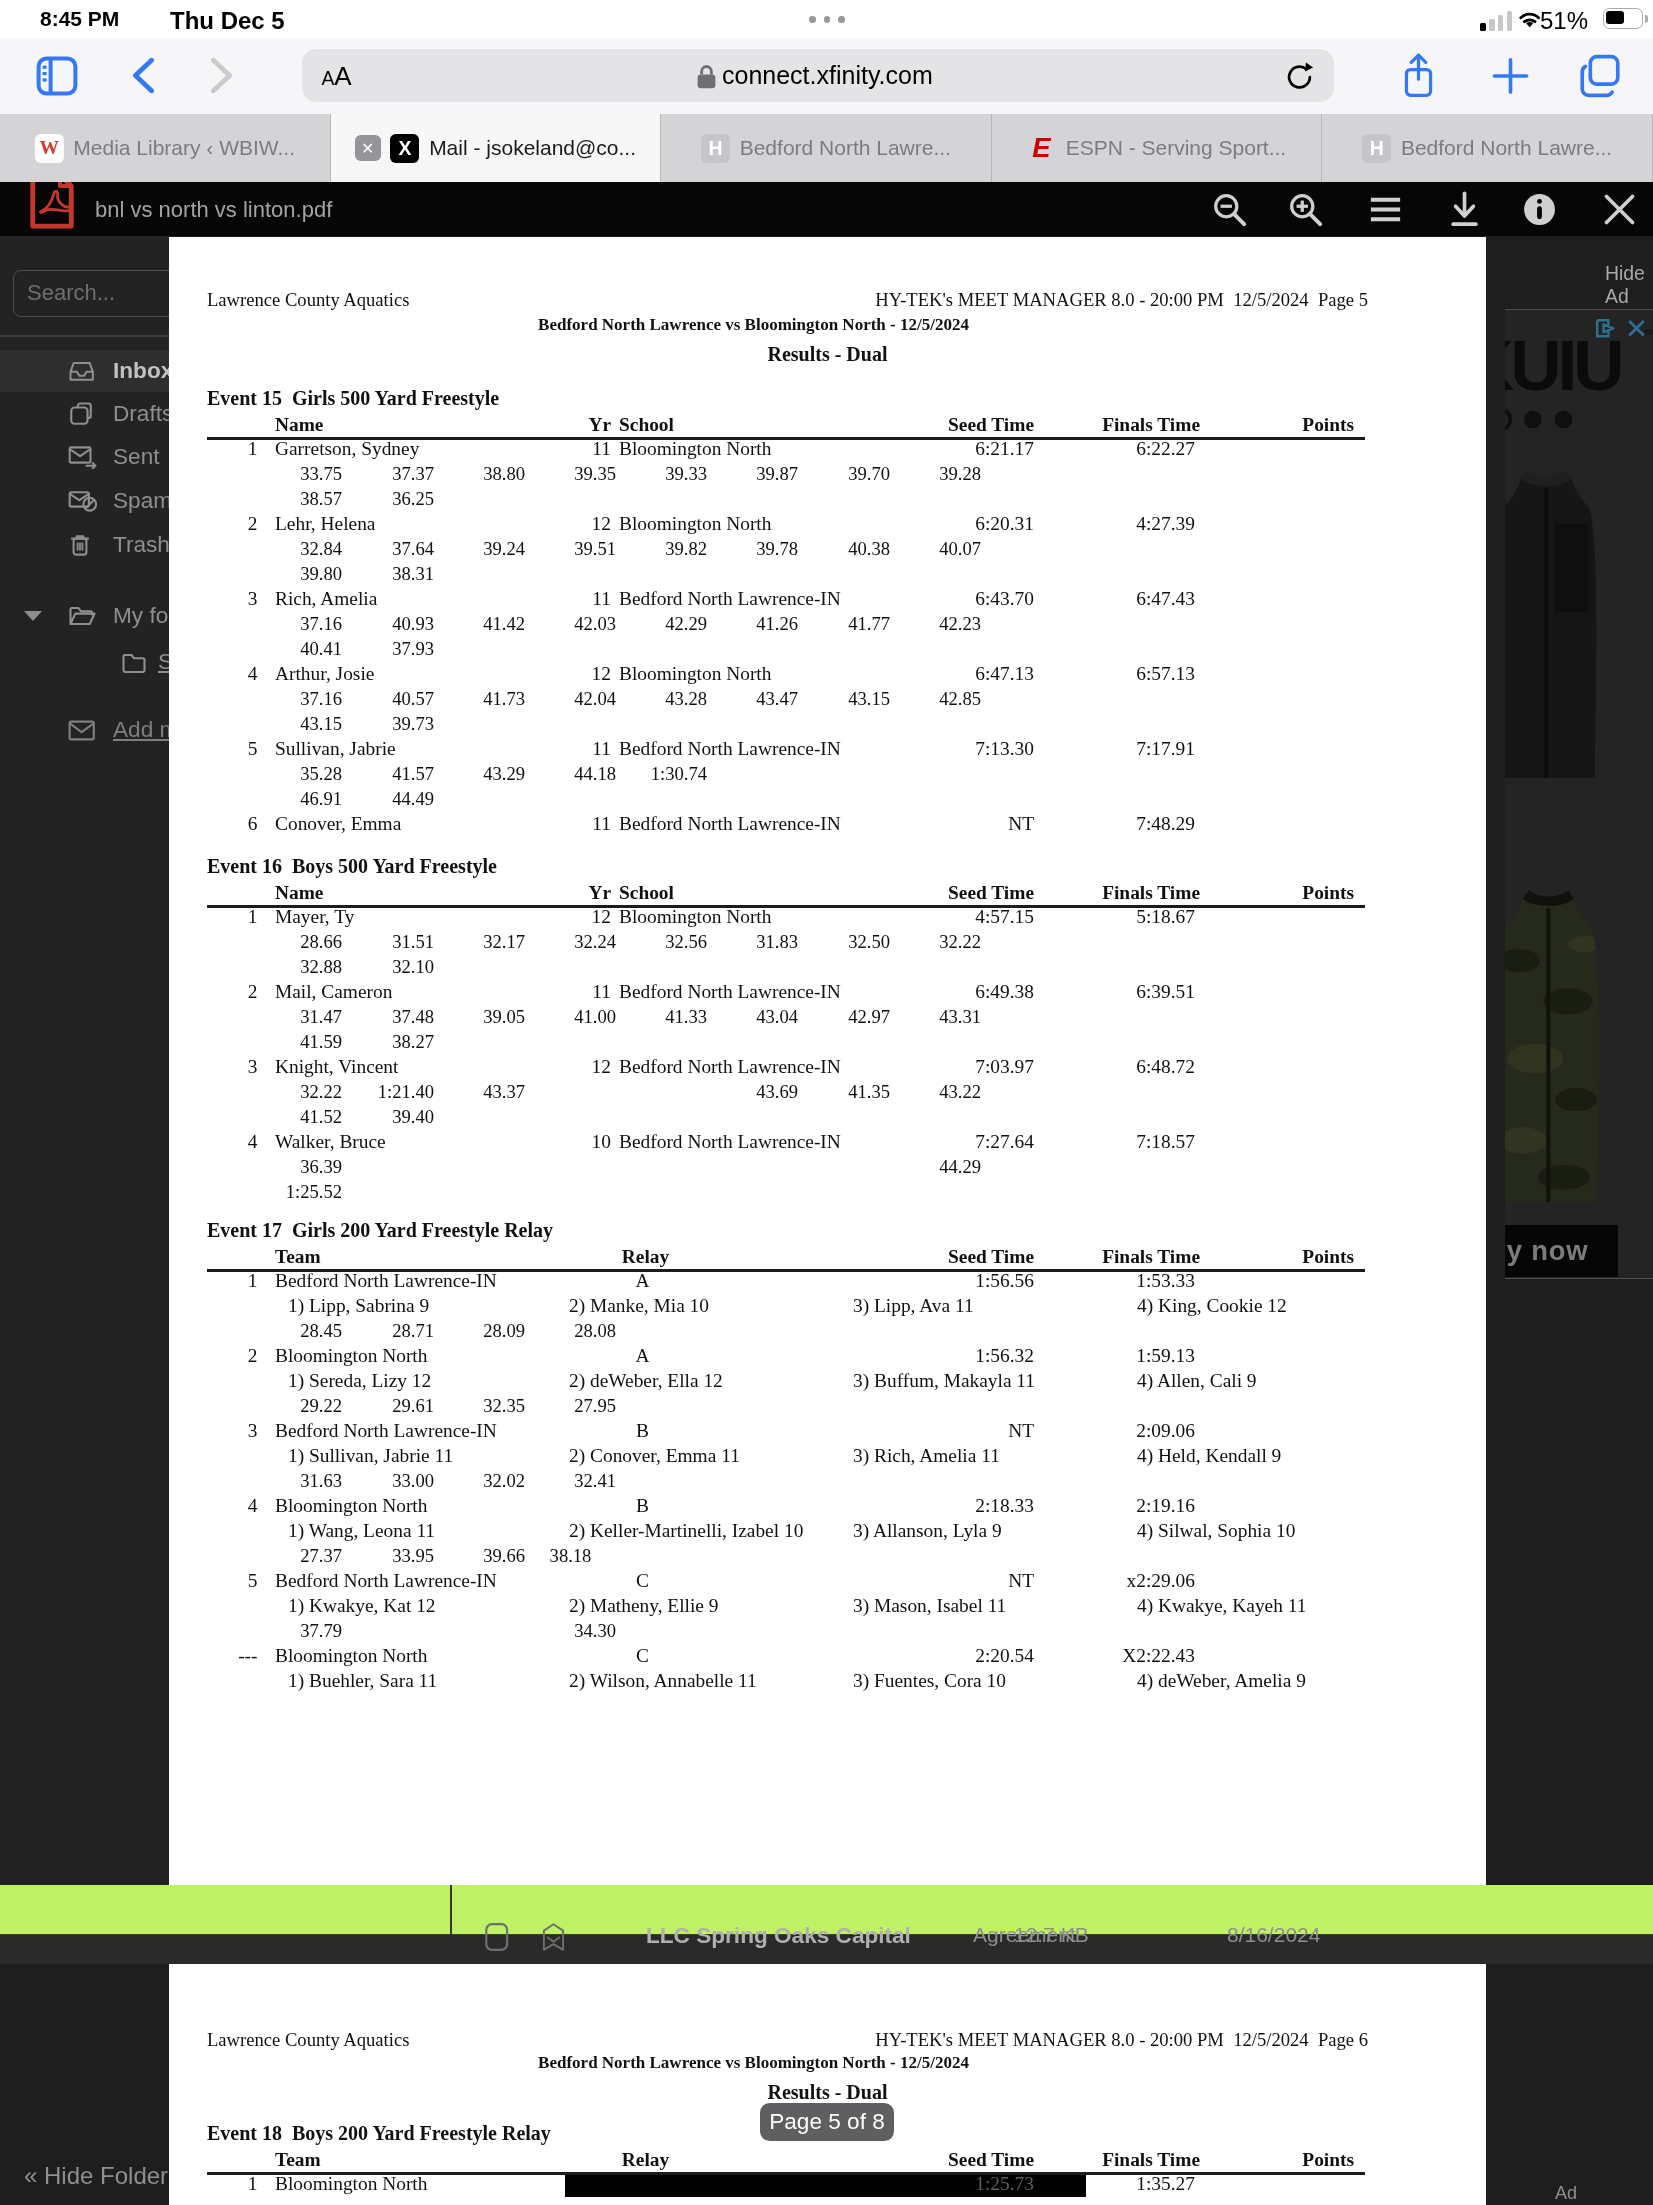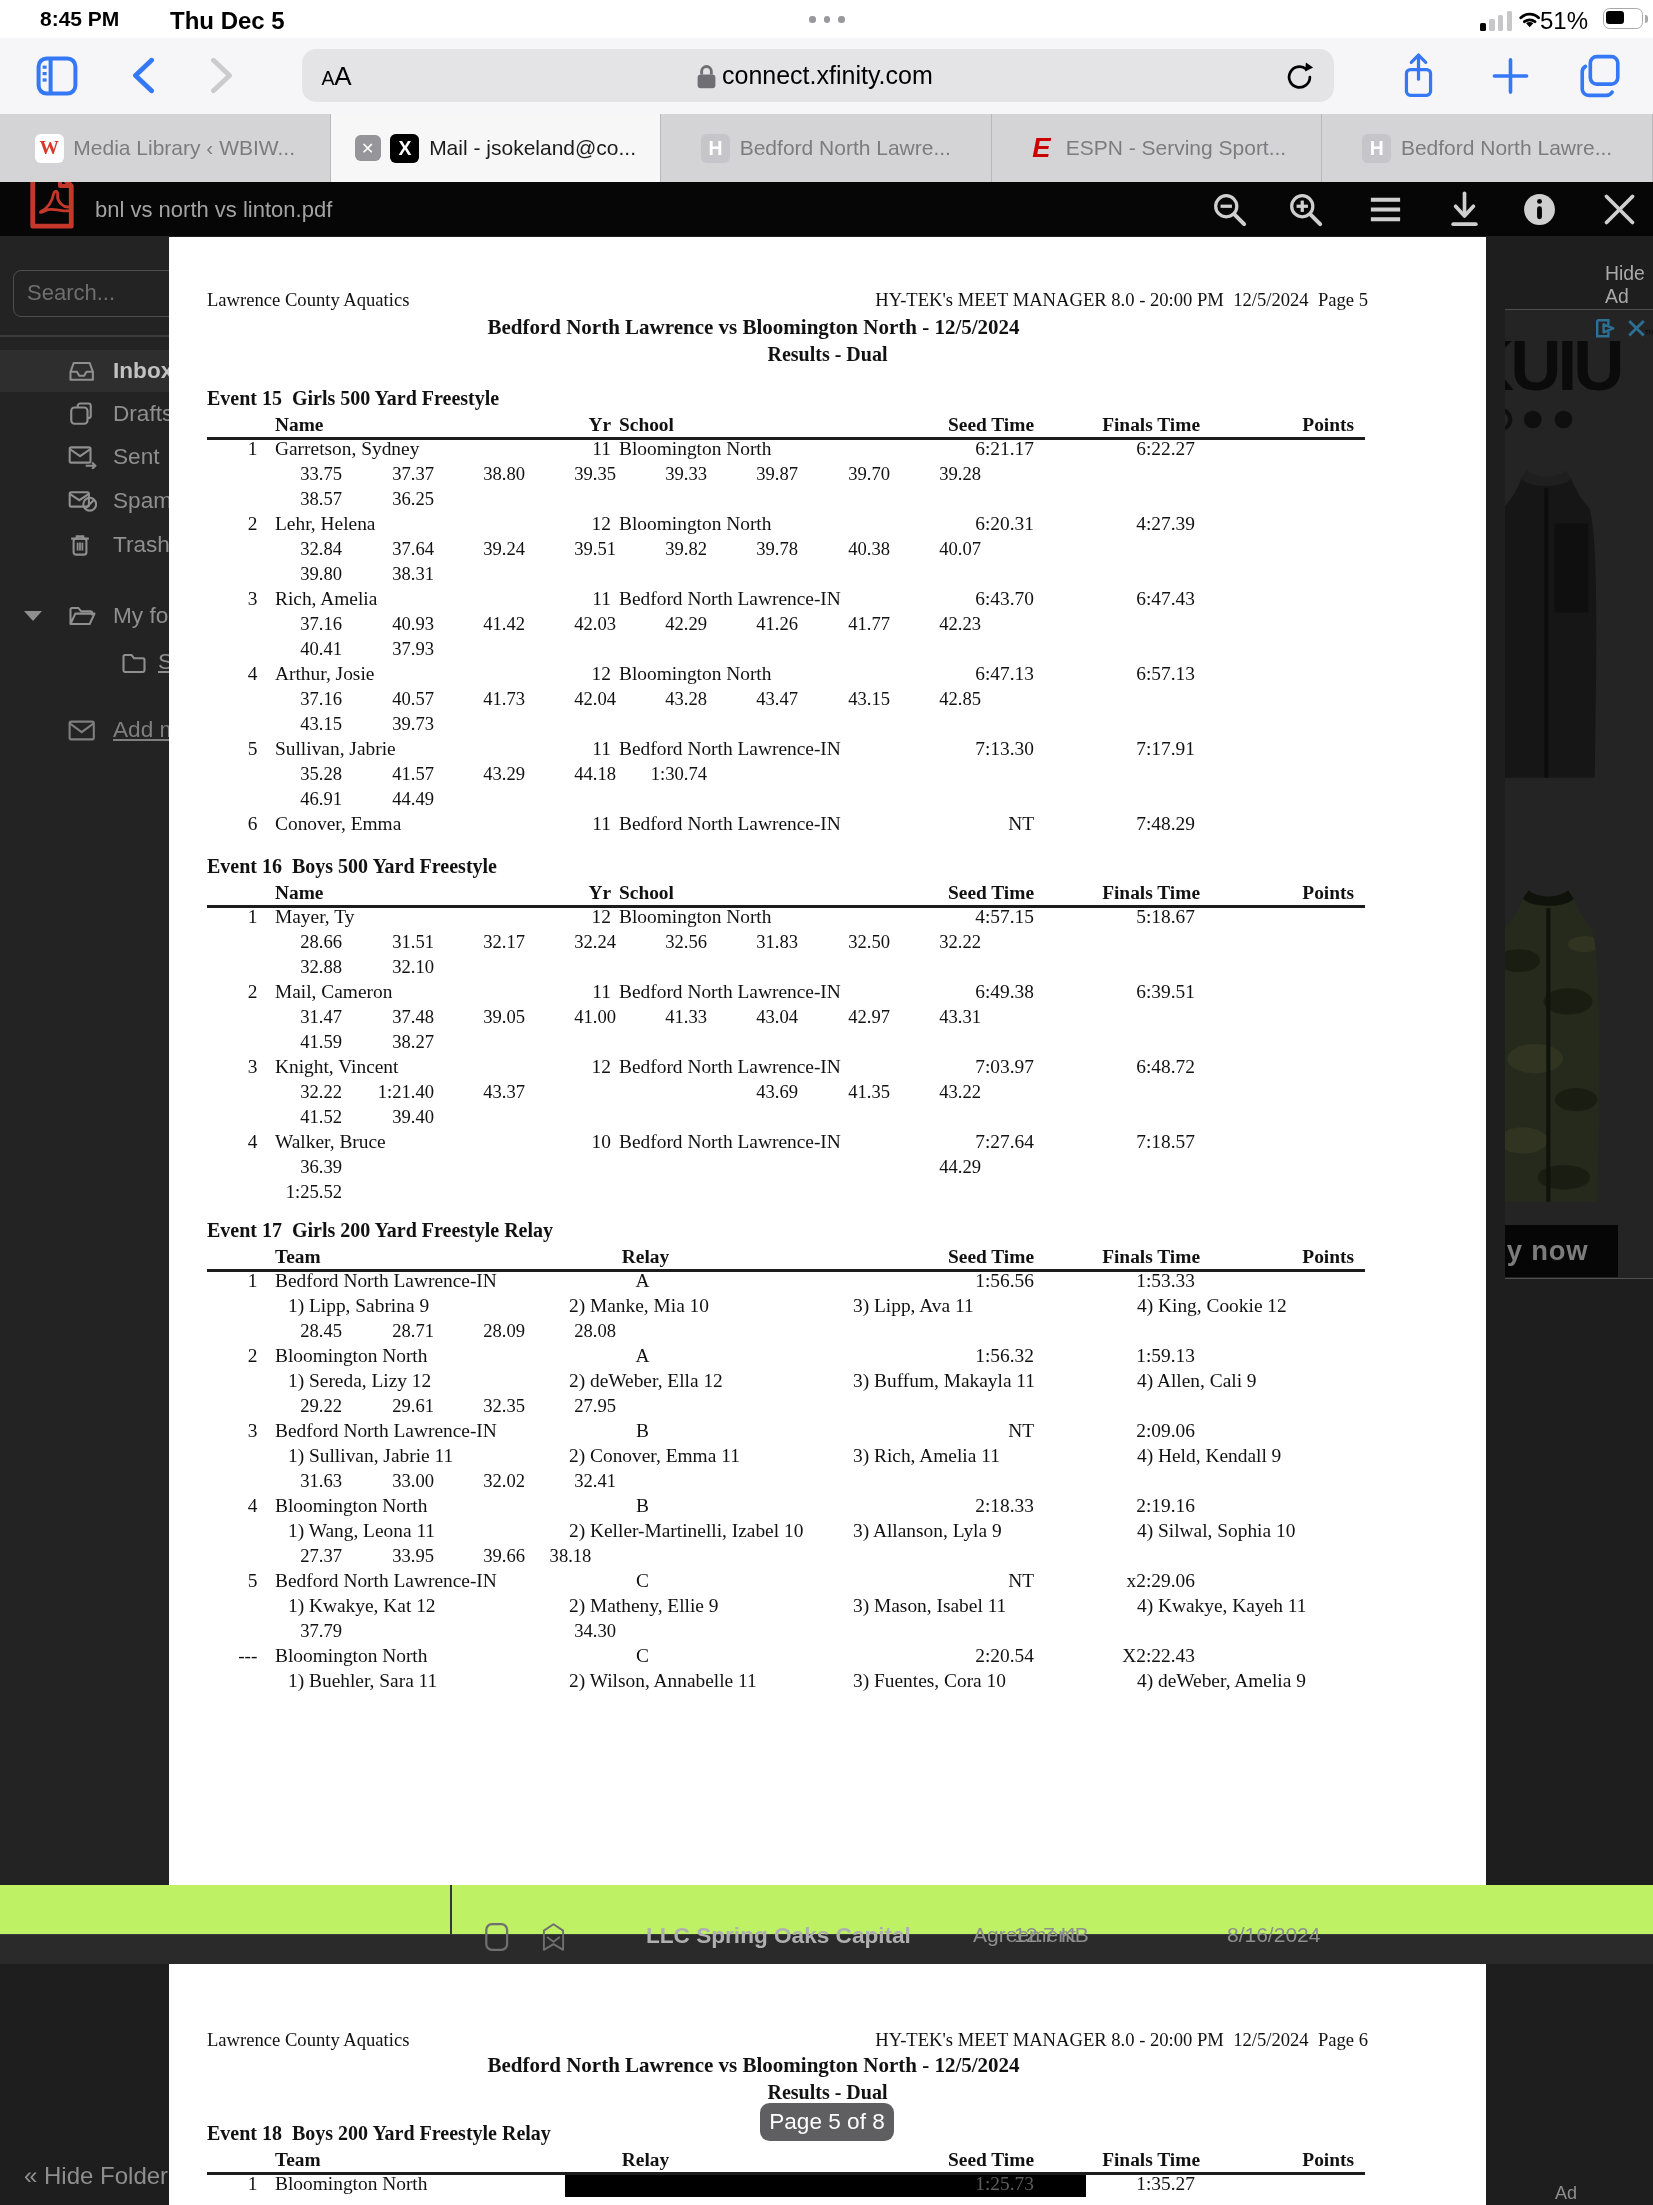--- a/index.html
+++ b/index.html
@@ -87,21 +87,21 @@
   #vest-camo { position:absolute; left:-20px; top:577px; }
   #buy-now { position:absolute; left:-8px; top:915px; width:121px; height:52px; background:#060606; display:flex; align-items:center; }
   #buy-now span { font-size:27.4px; font-weight:bold; color:#7c7c7c; padding-left:9.7px; letter-spacing:0.8px; }
 
   
   .pdf-page { position:absolute; left:169px; width:1317px; background:#ffffff; z-index:20; font-family:"Liberation Serif","DejaVu Serif",serif; color:#111; }
   #page1 { top:237px; height:1648px; }
   #page2 { top:1964px; height:241px; overflow:hidden; }
   .p-org { position:absolute; left:38px; font-size:18.6px; white-space:pre; }
   .p-meta { position:absolute; right:118px; font-size:18.6px; white-space:pre; }
-  .p-title { position:absolute; left:0; width:1169px; text-align:center; font-size:21px; font-weight:bold; white-space:pre; }
+  .p-title { position:absolute; left:0; width:1169px; text-align:center; font-size:17px; font-weight:bold; white-space:pre; }
   .p-subtitle { position:absolute; left:0; width:1317px; text-align:center; font-size:20px; font-weight:bold; }
 
   .event { position:absolute; left:0; width:1317px; }
   .ev-title { position:relative; height:27px; padding-left:38px; font-size:20px; font-weight:bold; white-space:pre; }
   .ev-head { position:relative; height:24px; font-size:19.4px; font-weight:bold; }
   .ev-rule { position:absolute; top:22.6px; left:38px; width:1158px; height:3.2px; background:#1c1c1c; }
   .rows { position:relative; }
   .line { position:relative; height:25px; font-size:19.4px; white-space:pre; }
   .line span { position:absolute; white-space:pre; }
   .c-rank { left:31.5px; width:57px; text-align:right; }

